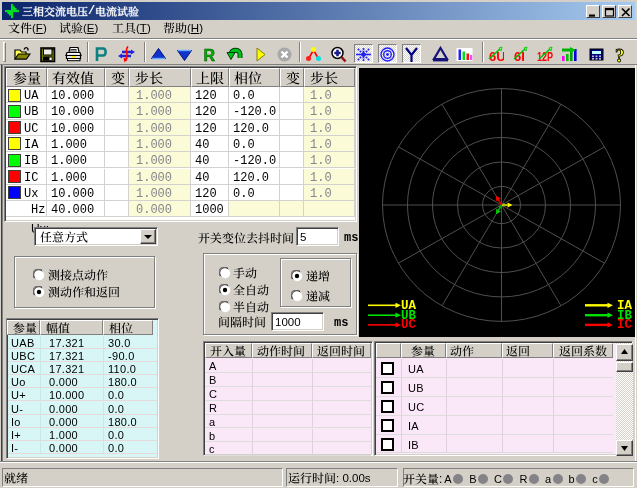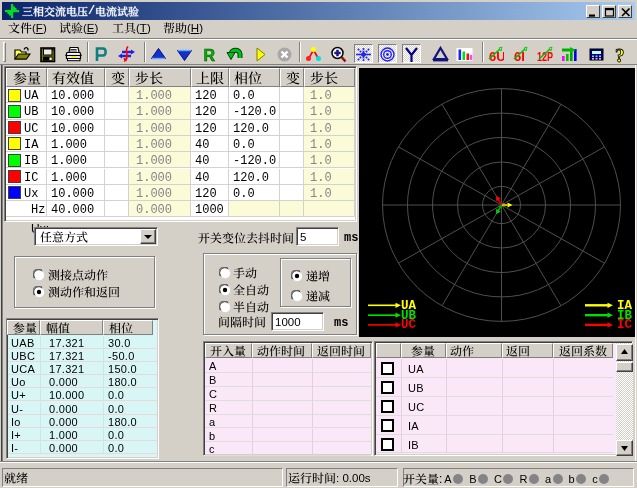--- a/index.html
+++ b/index.html
@@ -750,27 +750,27 @@
 <div style="position:absolute;left:40px;top:336.0px;width:1px;height:13.1px;background:#c8e8e8"></div>
 <div style="position:absolute;left:103px;top:336.0px;width:1px;height:13.1px;background:#c8e8e8"></div>
 <div style="position:absolute;left:11px;top:337.0px;font:11px 'Liberation Sans';letter-spacing:0.3px">UAB</div>
 <div style="position:absolute;left:49px;top:337.0px;font:11px 'Liberation Sans';letter-spacing:0.3px">17.321</div>
 <div style="position:absolute;left:108px;top:337.0px;font:11px 'Liberation Sans';letter-spacing:0.3px">30.0</div>
 <div style="position:absolute;left:8px;top:349.1px;width:149px;height:13.1px;border-bottom:1px solid #e8d8d8;"></div>
 <div style="position:absolute;left:40px;top:349.1px;width:1px;height:13.1px;background:#c8e8e8"></div>
 <div style="position:absolute;left:103px;top:349.1px;width:1px;height:13.1px;background:#c8e8e8"></div>
 <div style="position:absolute;left:11px;top:350.1px;font:11px 'Liberation Sans';letter-spacing:0.3px">UBC</div>
 <div style="position:absolute;left:49px;top:350.1px;font:11px 'Liberation Sans';letter-spacing:0.3px">17.321</div>
-<div style="position:absolute;left:108px;top:350.1px;font:11px 'Liberation Sans';letter-spacing:0.3px">-50.0</div>
+<div style="position:absolute;left:108px;top:350.1px;font:11px 'Liberation Sans';letter-spacing:0.3px">-90.0</div>
 <div style="position:absolute;left:8px;top:362.2px;width:149px;height:13.1px;border-bottom:1px solid #e8d8d8;"></div>
 <div style="position:absolute;left:40px;top:362.2px;width:1px;height:13.1px;background:#c8e8e8"></div>
 <div style="position:absolute;left:103px;top:362.2px;width:1px;height:13.1px;background:#c8e8e8"></div>
 <div style="position:absolute;left:11px;top:363.2px;font:11px 'Liberation Sans';letter-spacing:0.3px">UCA</div>
 <div style="position:absolute;left:49px;top:363.2px;font:11px 'Liberation Sans';letter-spacing:0.3px">17.321</div>
-<div style="position:absolute;left:108px;top:363.2px;font:11px 'Liberation Sans';letter-spacing:0.3px">150.0</div>
+<div style="position:absolute;left:108px;top:363.2px;font:11px 'Liberation Sans';letter-spacing:0.3px">110.0</div>
 <div style="position:absolute;left:8px;top:375.3px;width:149px;height:13.1px;border-bottom:1px solid #e8d8d8;"></div>
 <div style="position:absolute;left:40px;top:375.3px;width:1px;height:13.1px;background:#c8e8e8"></div>
 <div style="position:absolute;left:103px;top:375.3px;width:1px;height:13.1px;background:#c8e8e8"></div>
 <div style="position:absolute;left:11px;top:376.3px;font:11px 'Liberation Sans';letter-spacing:0.3px">Uo</div>
 <div style="position:absolute;left:49px;top:376.3px;font:11px 'Liberation Sans';letter-spacing:0.3px">0.000</div>
 <div style="position:absolute;left:108px;top:376.3px;font:11px 'Liberation Sans';letter-spacing:0.3px">180.0</div>
 <div style="position:absolute;left:8px;top:388.4px;width:149px;height:13.1px;border-bottom:1px solid #e8d8d8;"></div>
 <div style="position:absolute;left:40px;top:388.4px;width:1px;height:13.1px;background:#c8e8e8"></div>
 <div style="position:absolute;left:103px;top:388.4px;width:1px;height:13.1px;background:#c8e8e8"></div>
 <div style="position:absolute;left:11px;top:389.4px;font:11px 'Liberation Sans';letter-spacing:0.3px">U+</div>

